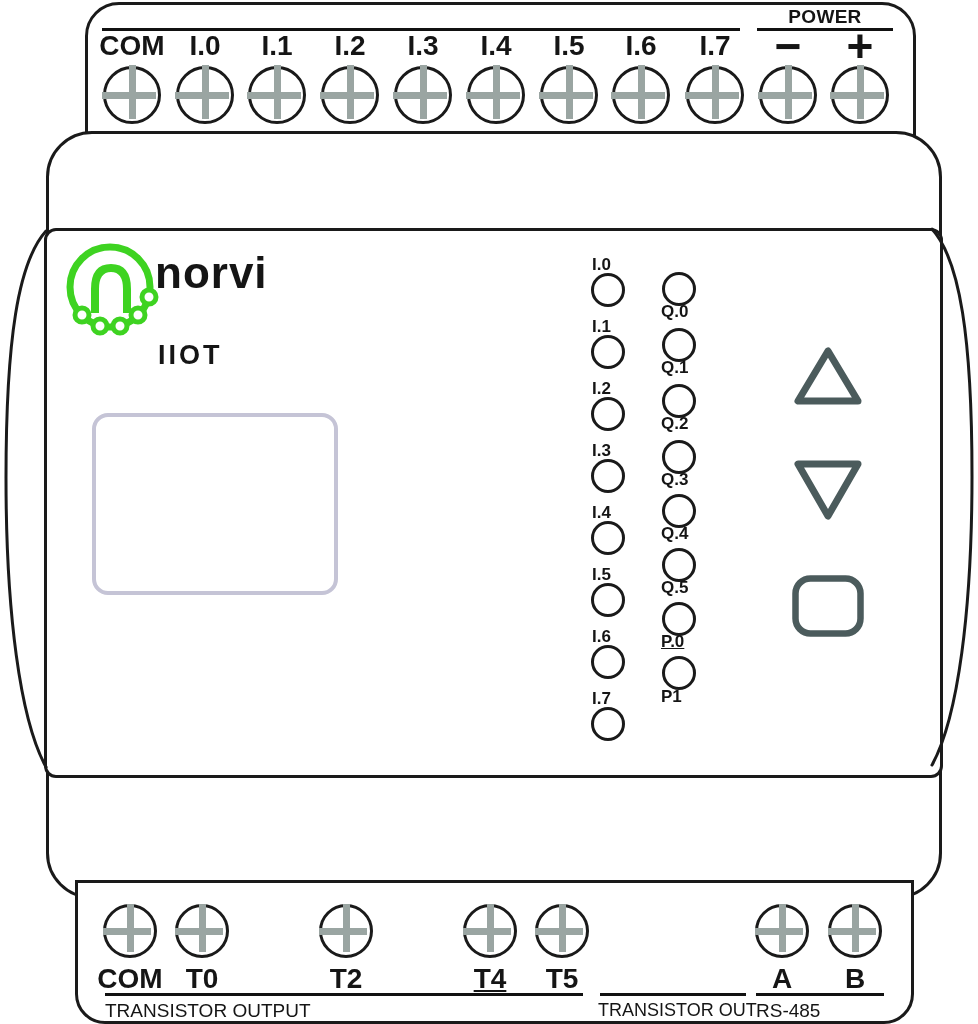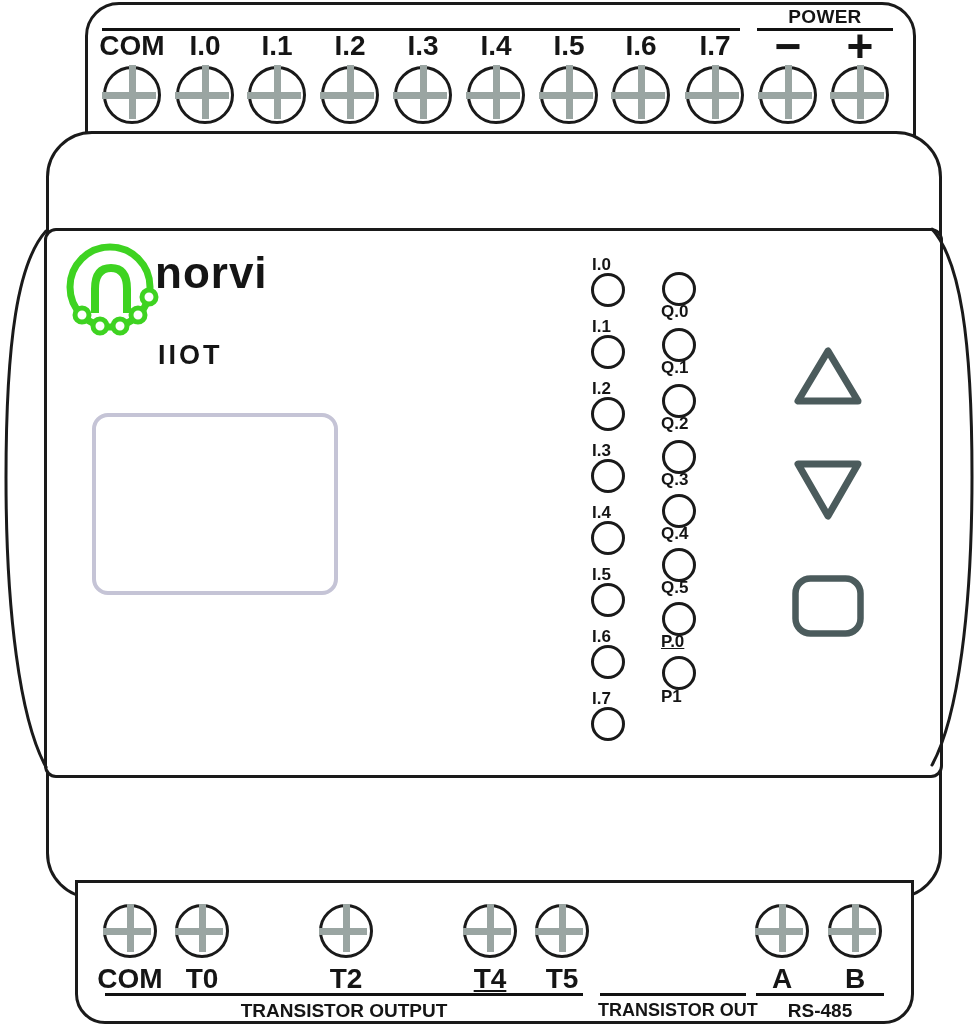--- a/index.html
+++ b/index.html
@@ -13,21 +13,21 @@
     border-radius:34px 34px 0 0;background:#fff;}
   .strip-bottom{left:75px;top:880px;width:833px;height:138px;border:3px solid #1a1a1a;
     border-radius:0 0 30px 30px;background:#fff;}
   .body-main{left:46px;top:131px;width:890px;height:762px;border:3px solid #1a1a1a;
     border-radius:46px;background:#fff;}
   .faceplate{left:44px;top:228px;width:893px;height:544px;border:3px solid #1a1a1a;
     border-radius:12px;background:#fff;}
   
   .hdr{font-size:19px;font-weight:800;text-align:center;letter-spacing:.3px;white-space:nowrap;}
   .rule{background:#111;height:3px;}
-  .sec-label{font-size:19px;font-weight:700;text-align:center;white-space:nowrap;}
+  .sec-label{font-size:19px;font-weight:400;text-align:left;white-space:nowrap;}
   
   .term{width:72px;text-align:center;}
   .tlabel{font-size:28px;font-weight:800;line-height:32px;white-space:nowrap;}
   .tlabel.sym{font-size:46px;font-weight:900;line-height:32px;}
   .screw{position:relative;width:52px;height:52px;margin:4px auto 0;
     border:3px solid #1a1a1a;border-radius:50%;background:#fff;}
   .screw-sm{width:48px;height:48px;margin:0 auto;}
   .screw .bh,.screw .bv{position:absolute;background:#9aa5a2;}
   .screw .bh{left:-4px;top:50%;width:54px;height:7px;margin-top:-3.5px;}
   .screw .bv{top:-4px;left:50%;height:54px;width:7px;margin-left:-3.5px;}

